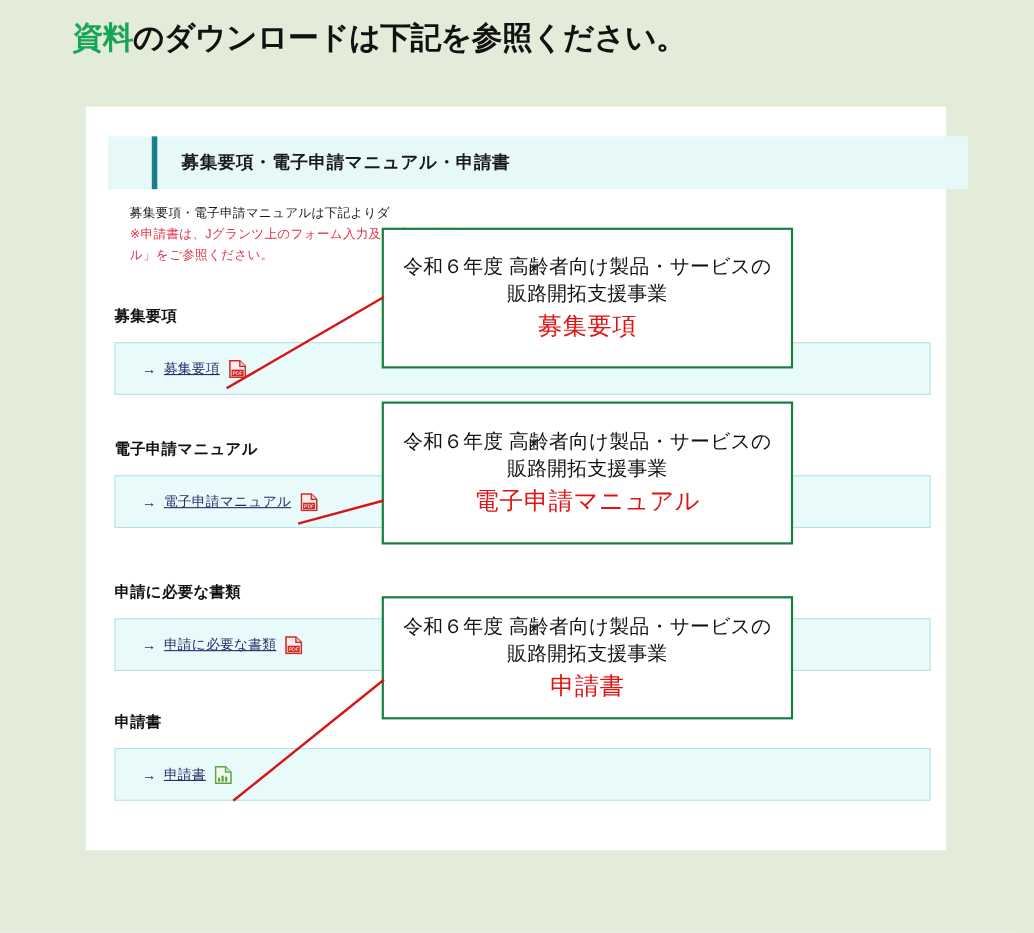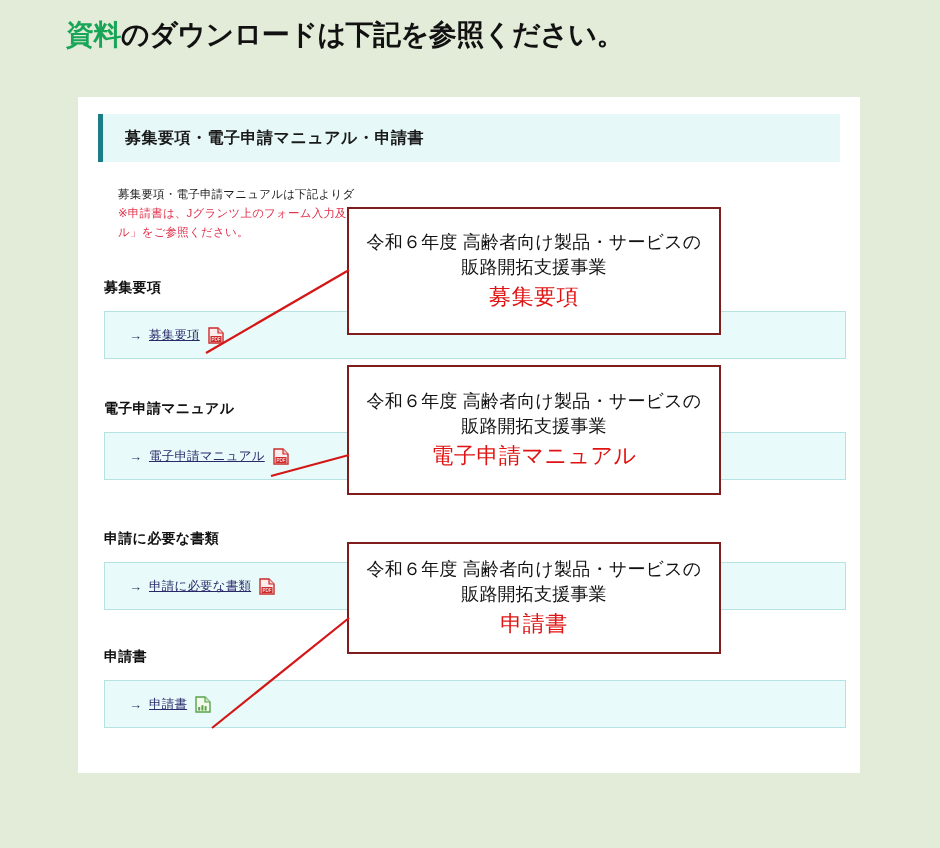--- a/index.html
+++ b/index.html
@@ -35,26 +35,27 @@
     top: 97px;
     width: 782px;
     height: 676px;
     background: #ffffff;
   }
 
   
   .section-header {
     position: absolute;
     left: 20px;
-    top: 17px;
+    top: 27px;
     width: 742px;
     height: 48px;
     background: #e6f8f8;
     display: flex;
     align-items: center;
+    padding-left: 40px;
   }
   .section-header .accent-bar {
     width: 5px;
     height: 48px;
     background: #1b7d85;
     flex: 0 0 auto;
   }
   .section-header .section-title {
     font-size: 16px;
     font-weight: 700;
@@ -120,21 +121,21 @@
     position: relative;
     flex: 0 0 auto;
   }
   .file-icon svg { display: block; }
 
   
   .callout {
     position: absolute;
     box-sizing: border-box;
     background: #ffffff;
-    border: 2px solid #7f1d1d;
+    border: 2px solid #15803d;
     display: flex;
     flex-direction: column;
     align-items: center;
     justify-content: center;
     z-index: 40;
   }
   .callout .line1,
   .callout .line2 {
     font-size: 18px;
     color: #111111;

